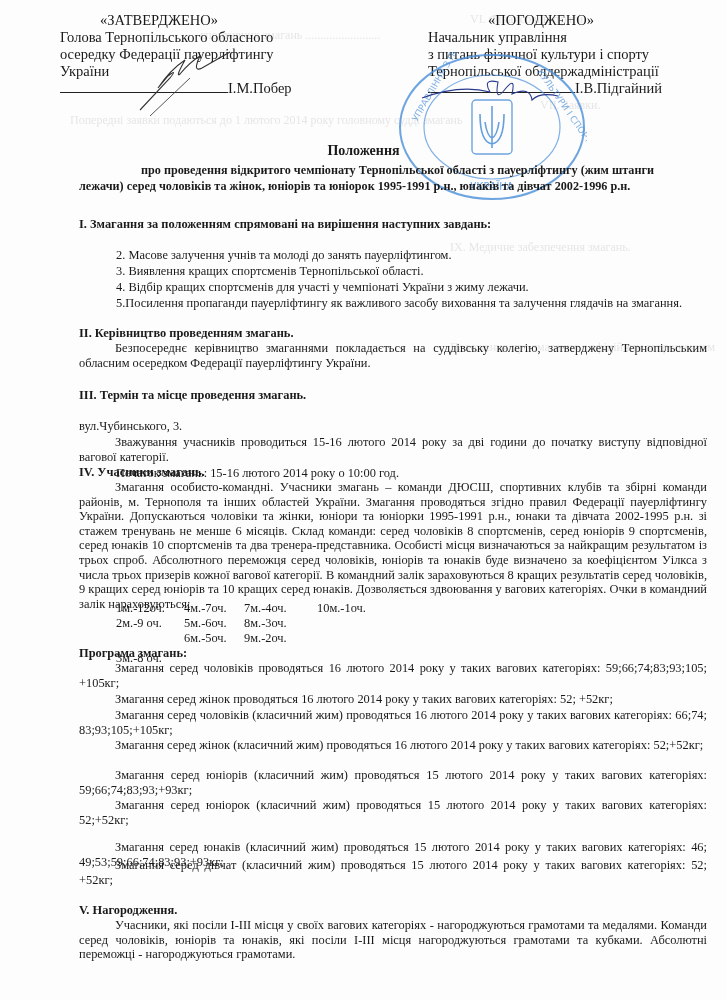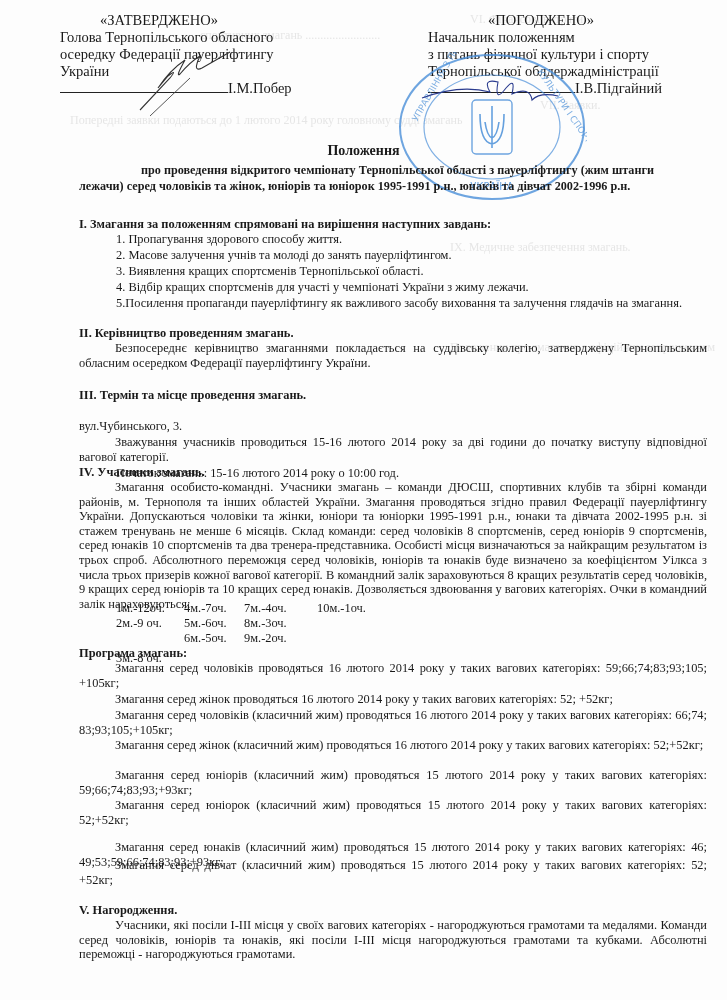--- a/index.html
+++ b/index.html
@@ -39,21 +39,21 @@
     </div>
   </div>
 
   <svg style="left:130px;top:48px;" width="110" height="70" viewBox="0 0 110 70">
     <path d="M10 62 L40 30 Q48 20 38 28 L28 40 Q40 22 55 12 Q45 30 50 26 Q60 14 70 8 Q62 25 72 20 L100 4" fill="none" stroke="#333" stroke-width="1.1"></path>
     <path d="M20 68 L60 30" fill="none" stroke="#444" stroke-width="0.9"></path>
   </svg>
 
   <div class="hdr" style="left:428px;top:12px;width:290px;">
     <div style="padding-left:60px;">«ПОГОДЖЕНО»</div>
-    <div>Начальник положенням</div>
+    <div>Начальник управління</div>
     <div>з питань фізичної культури і спорту</div>
     <div>Тернопільської облдержадміністрації</div>
     <div style="white-space:nowrap;">
       <span style="display:inline-block;width:147px;border-bottom:1px solid #222;"></span><span>І.В.Підгайний</span>
     </div>
   </div>
 
   <svg style="left:397px;top:52px;" width="190" height="150" viewBox="0 0 190 150">
     <ellipse cx="95" cy="75" rx="92" ry="72" fill="none" stroke="#4a8fd8" stroke-width="2" opacity="0.8"></ellipse>
     <ellipse cx="95" cy="75" rx="68" ry="52" fill="none" stroke="#4a8fd8" stroke-width="1.2" opacity="0.7"></ellipse>
@@ -66,21 +66,20 @@
 
   <svg style="left:420px;top:74px;" width="140" height="40" viewBox="0 0 140 40">
     <path d="M2 24 Q40 10 70 18 Q62 4 78 8 Q74 30 86 14 Q96 2 92 20 Q110 12 112 26 Q120 18 138 22" fill="none" stroke="#2b3c8f" stroke-width="1.1"></path>
   </svg>
 
   <div class="title">Положення</div>
   <div class="sub" style="left:141px;top:162px;">про проведення  відкритого чемпіонату Тернопільської області з пауерліфтингу (жим штанги</div>
   <div class="sub" style="left:79px;top:178px;">лежачи) серед чоловіків та жінок, юніорів та юніорок 1995-1991 р.н., юнаків та дівчат 2002-1996 р.н.</div>
 
   <div class="line b" style="left:79px;top:217px;">І. Змагання за положенням спрямовані на вирішення наступних завдань:</div>
-  <div class="line" style="left:116px;top:232px;">1. Пропагування здорового способу життя.</div>
   <div class="line" style="left:116px;top:248px;">2. Масове залучення учнів та молоді до занять пауерліфтингом.</div>
   <div class="line" style="left:116px;top:264px;">3. Виявлення кращих спортсменів Тернопільської області.</div>
   <div class="line" style="left:116px;top:280px;">4. Відбір кращих спортсменів для участі у чемпіонаті України з жиму лежачи.</div>
   <div class="line" style="left:116px;top:296px;">5.Посилення пропаганди пауерліфтингу як важливого засобу виховання та залучення глядачів на змагання.</div>
 
   <div class="line b" style="left:79px;top:326px;">ІІ. Керівництво проведенням змагань.</div>
   <div class="just ind" style="top:341px;">Безпосереднє керівництво змаганнями покладається на суддівську колегію, затверджену Тернопільським обласним осередком Федерації пауерліфтингу України.</div>
 
   <div class="line b" style="left:79px;top:388px;">ІІІ. Термін та місце проведення змагань.</div>
   <div class="line" style="left:79px;top:419px;">вул.Чубинського, 3.</div>

